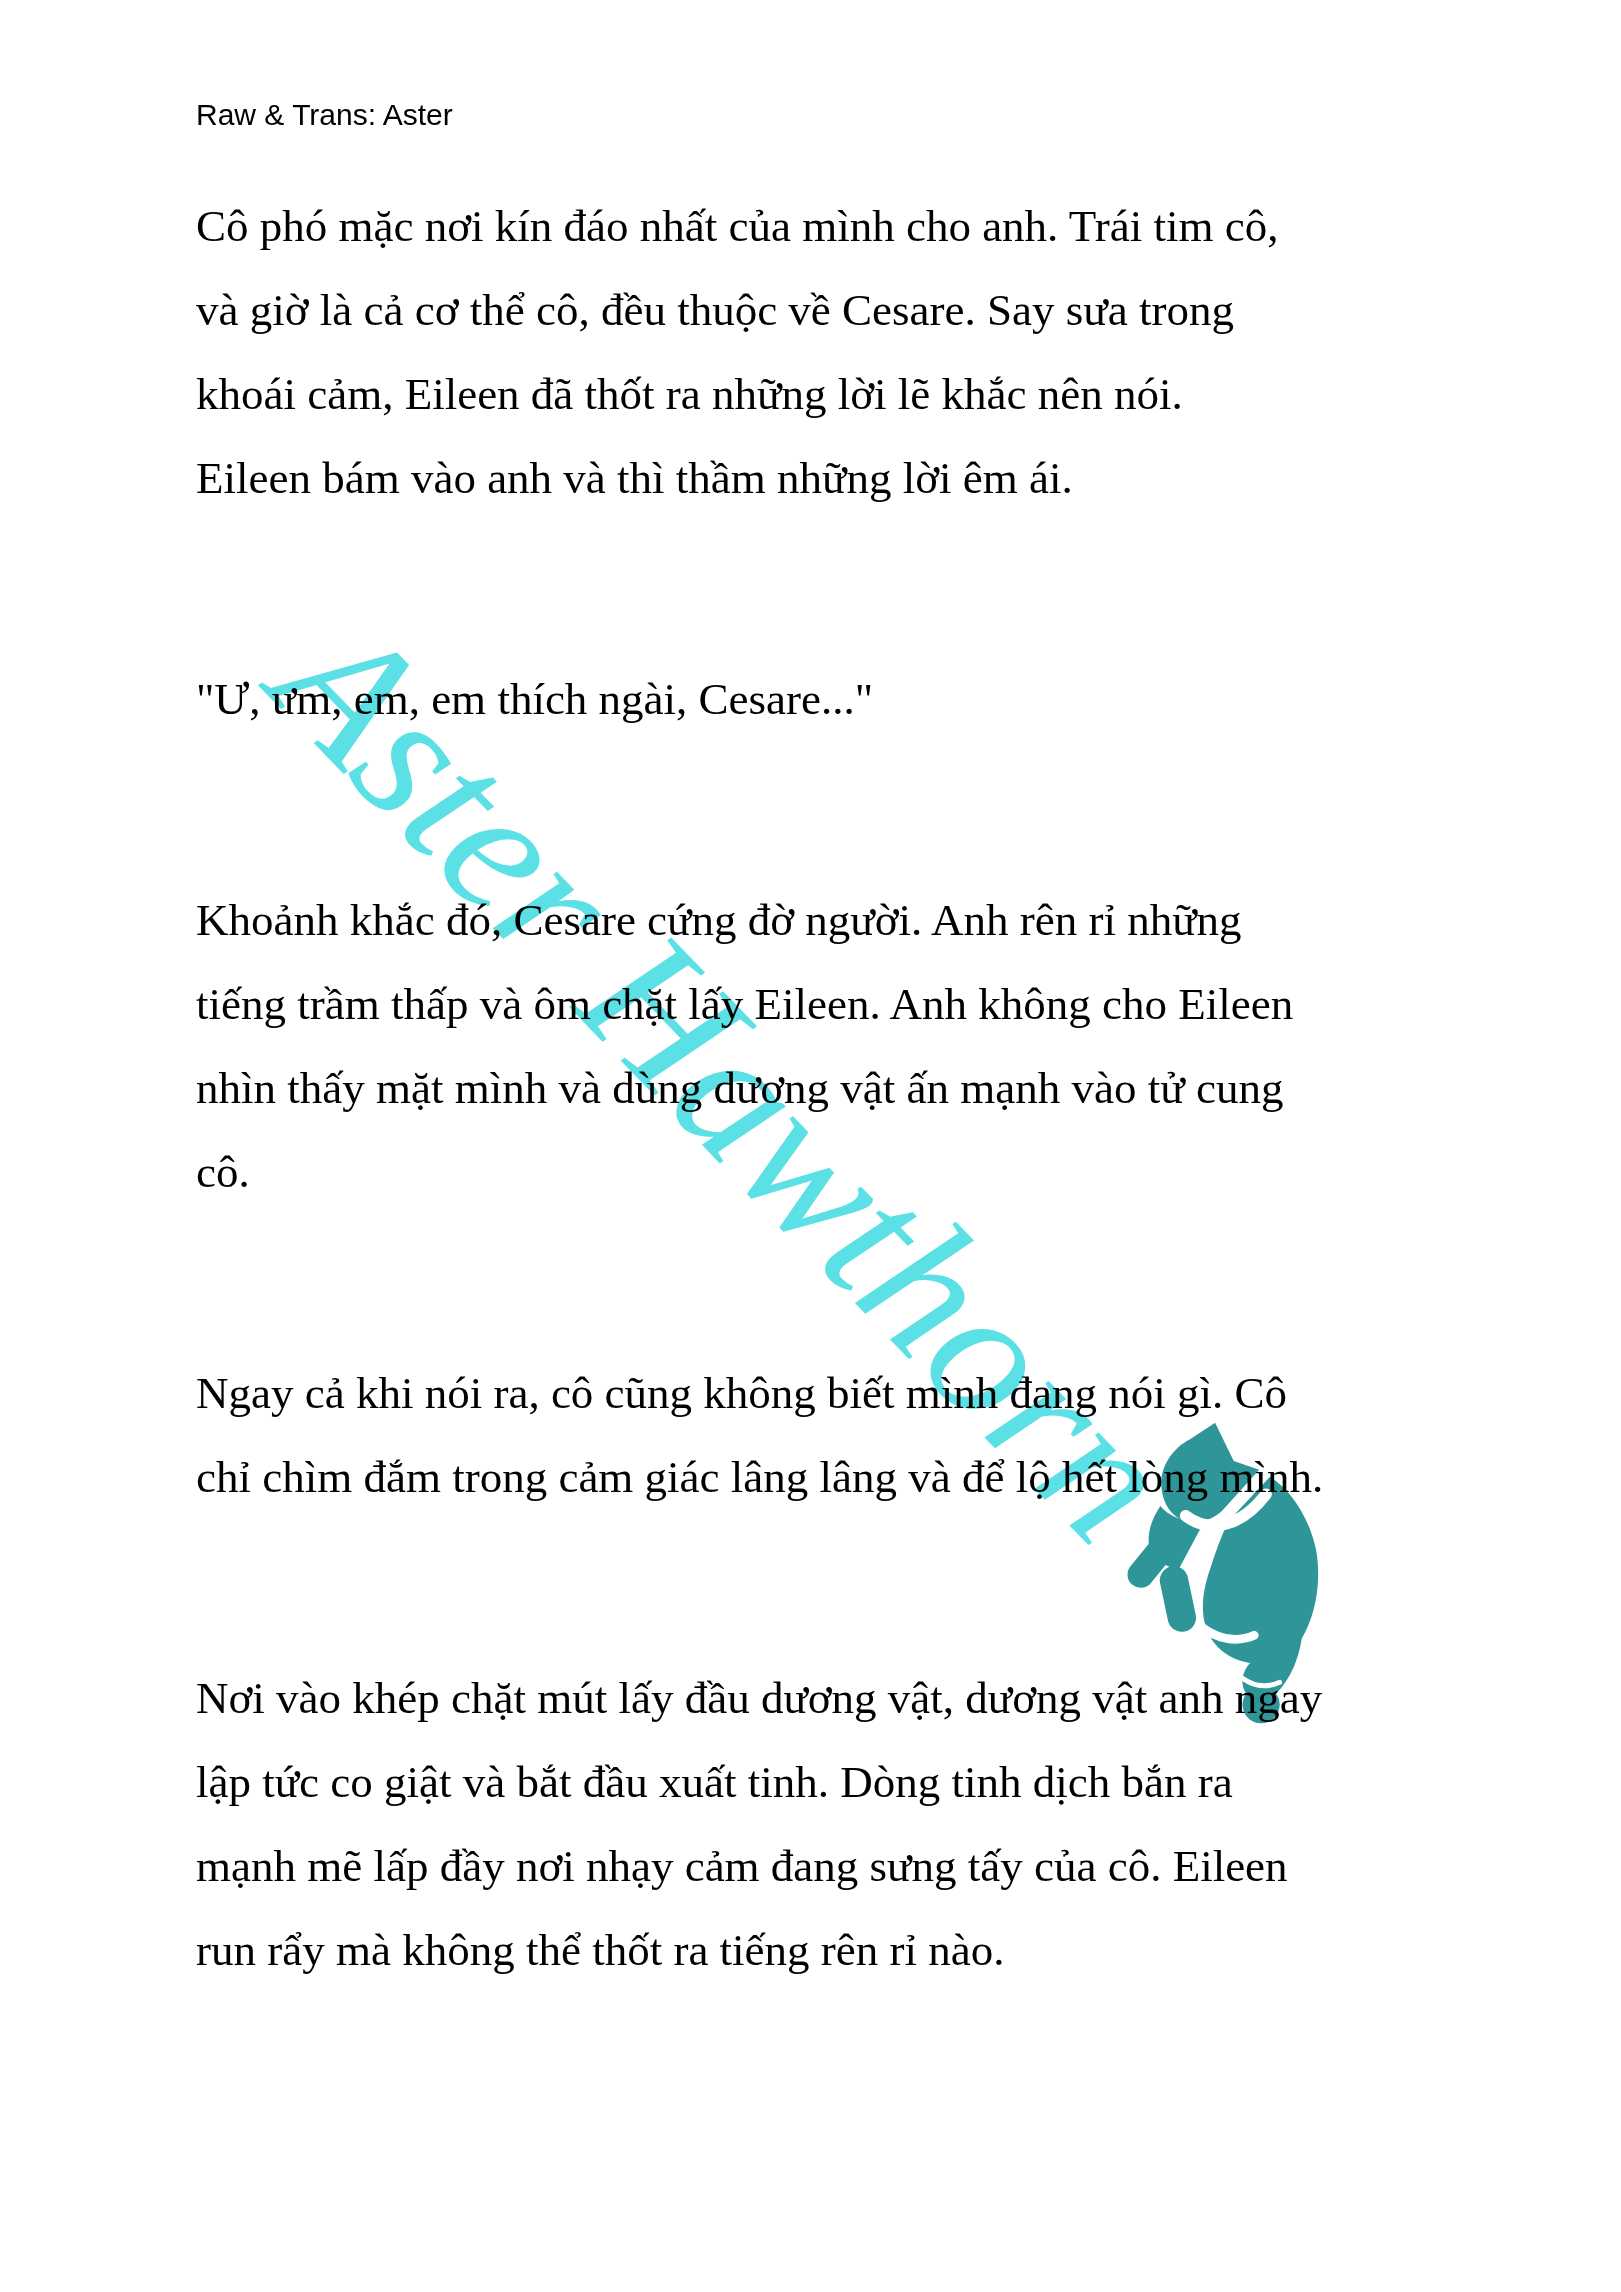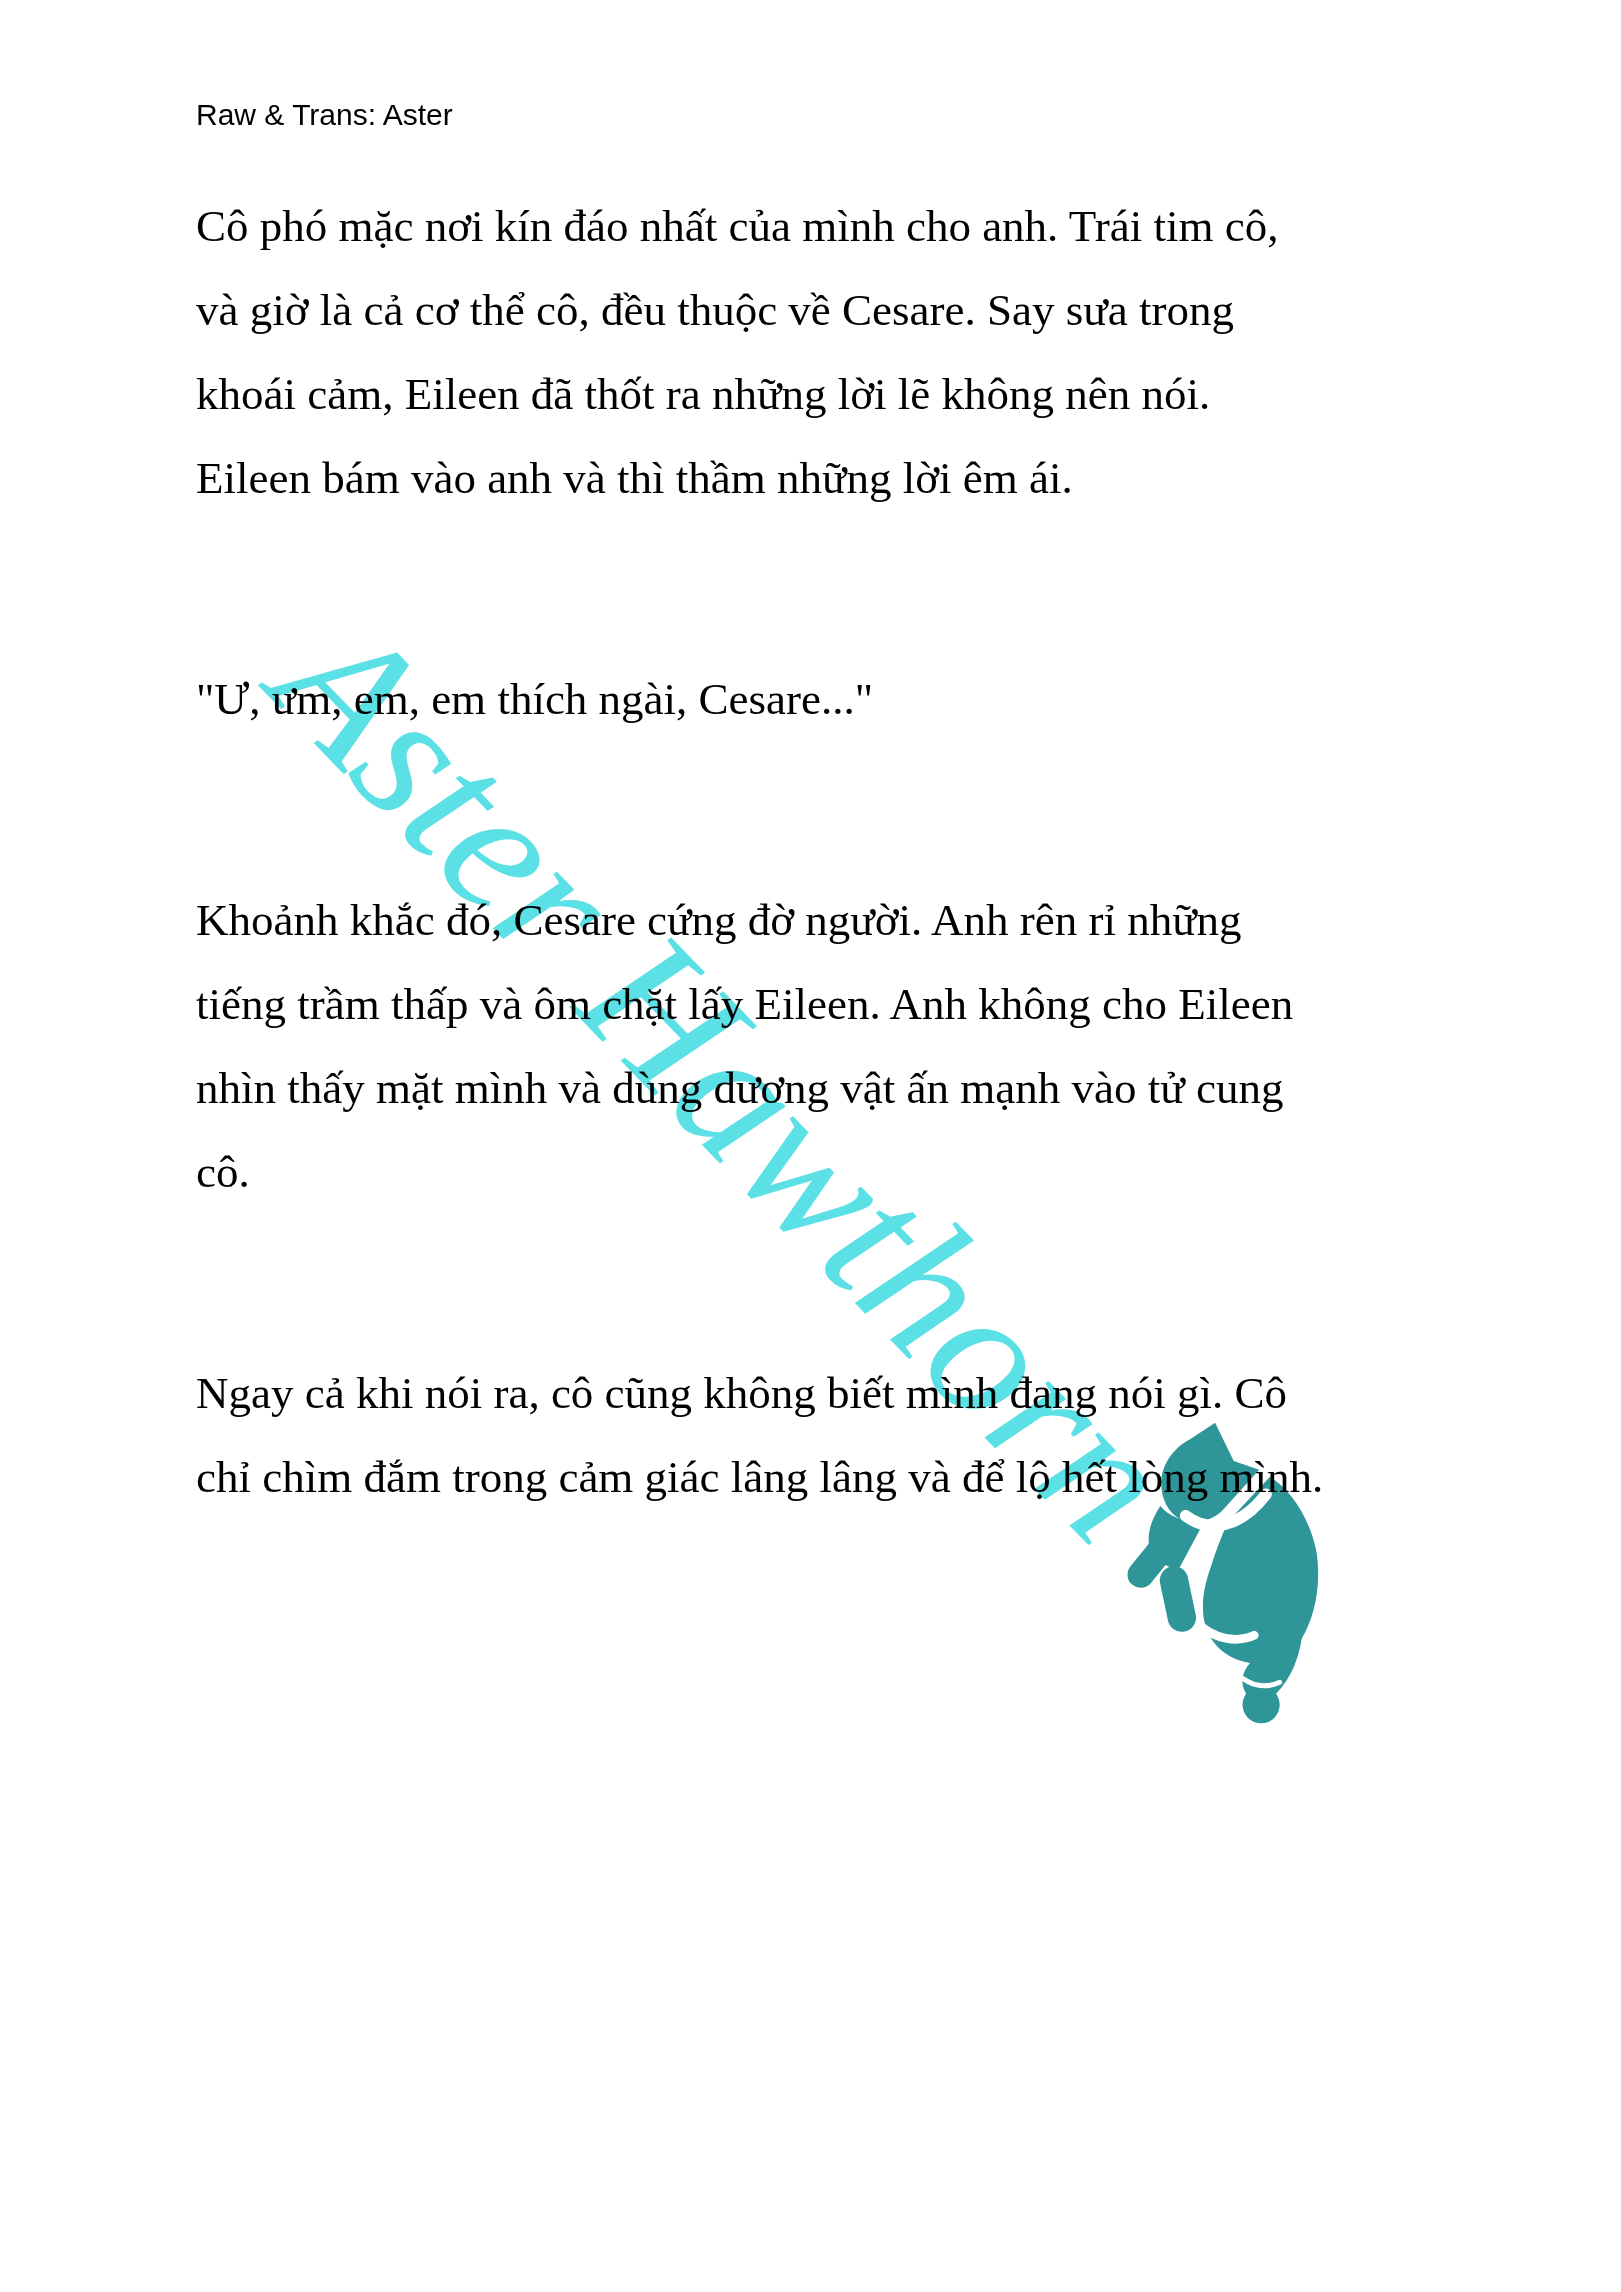--- a/index.html
+++ b/index.html
@@ -114,25 +114,29 @@
         <path d="M 84 214 C 102 228 122 232 140 224" stroke-width="9"></path>
 
         <path d="M 128 268 Q 146 281 166 272" stroke-width="5"></path>
       </g>
     </svg>
   </div>
 
   <div class="content">
     <p class="para">Cô phó mặc nơi kín đáo nhất của mình cho anh. Trái tim cô,
 và giờ là cả cơ thể cô, đều thuộc về Cesare. Say sưa trong
-khoái cảm, Eileen đã thốt ra những lời lẽ không nên nói.
+khoái cảm, Eileen đã thốt ra những lời lẽ khắc nên nói.
 Eileen bám vào anh và thì thầm những lời êm ái.</p>
     <p class="para">"Ư, ưm, em, em thích ngài, Cesare..."</p>
     <p class="para">Khoảnh khắc đó, Cesare cứng đờ người. Anh rên rỉ những
 tiếng trầm thấp và ôm chặt lấy Eileen. Anh không cho Eileen
 nhìn thấy mặt mình và dùng dương vật ấn mạnh vào tử cung
 cô.</p>
     <p class="para">Ngay cả khi nói ra, cô cũng không biết mình đang nói gì. Cô
 chỉ chìm đắm trong cảm giác lâng lâng và để lộ hết lòng mình.</p>
+    <p class="para">Nơi vào khép chặt mút lấy đầu dương vật, dương vật anh ngay
+lập tức co giật và bắt đầu xuất tinh. Dòng tinh dịch bắn ra
+mạnh mẽ lấp đầy nơi nhạy cảm đang sưng tấy của cô. Eileen
+run rẩy mà không thể thốt ra tiếng rên rỉ nào.</p>
   </div>
 
 </div>
 
 
 </body></html>

